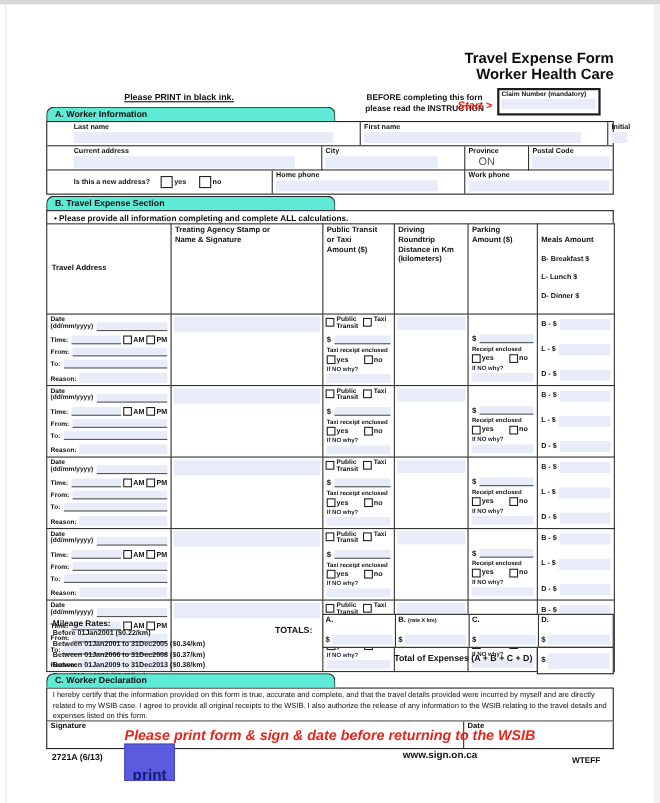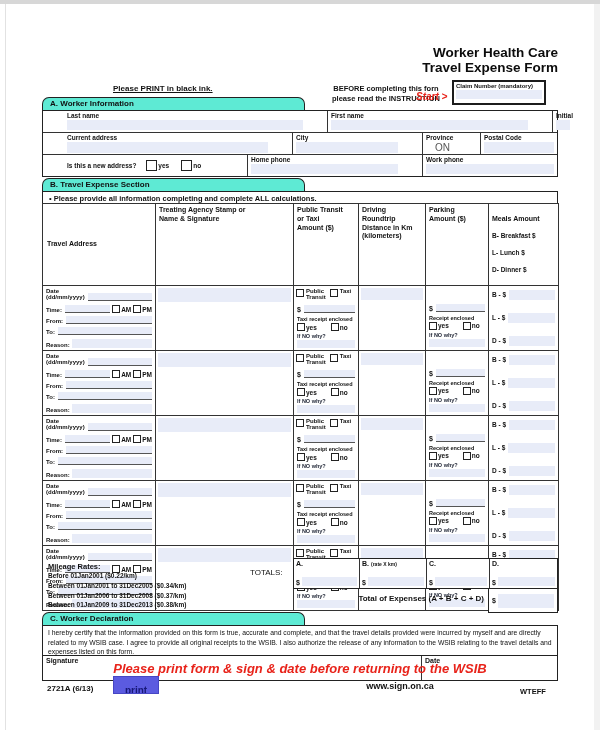--- a/index.html
+++ b/index.html
@@ -73,21 +73,21 @@
   .ifno-shade { margin:1px 3px 0; height:8px; background:#e8ecf8; }
 
   .meals { display:flex; flex-direction:column; justify-content:space-between; height:100%; padding:4px 3px; }
   .meal-line { display:flex; align-items:center; font-size:6.5px; font-weight:bold; }
   .minp { flex:1; height:10px; background:#e8ecf8; margin-left:3px; }
 
   .mileage { position:absolute; top:562px; left:48px; display:flex; font-weight:bold;flex-direction:column; }
   .mileage .mlabel { width:66px; font-size:7.5px; }
   .mileage .rates { font-size:6.5px; }
   .mileage .rates div { line-height:1.5; }
-  .totals-label { position:absolute; top:568px; left:250px; font-size:8px; font-weight:normal; }
+  .totals-label { position:absolute; top:568px; left:250px; font-size:8px; font-weight:bold; }
   .totals-table { position:absolute; top:558px; left:293px; width:265px; height:31px; border:1.5px solid #222;
                   display:grid; grid-template-columns:65px 67px 63px 1fr; background:#fff; }
   .t-cell { border-left:1px solid #333; padding:1px 2px 2px; display:flex; flex-direction:column; }
   .t-cell:first-child { border-left:none; }
   .t-top { font-size:7px; font-weight:bold; display:flex; align-items:baseline; }
   .t-top .note { font-size:5px; margin-left:2px; }
   .t-bottom { display:flex; align-items:flex-end; flex:1; font-size:7px; font-weight:bold; }
   .tinp { flex:1; height:9px; background:#e8ecf8; margin-left:2px; }
   .total-exp-label { position:absolute; top:594px; left:200px; width:284px; text-align:right; font-size:8px; font-weight:bold; }
   .total-exp-box { position:absolute; top:588px; left:488px; width:70px; height:25px; border:1.5px solid #222;
@@ -97,38 +97,38 @@
   .decl-box { position:absolute; top:625px; left:42px; width:516px; height:31px; border:1.5px solid #222;
               font-size:6.8px; line-height:1.4; padding:2px 5px; background:#fff; }
   .sig-row { position:absolute; top:656px; left:42px; width:516px; height:25px; border:1.5px solid #222; border-top:none;
              display:grid; grid-template-columns:378px 1fr; background:#fff; }
   .sig-cell { padding:1px 3px; font-size:7px; font-weight:bold; }
   .sig-cell.date { border-left:1px solid #333; }
   .red-notice { position:absolute; top:661px; left:42px; width:516px; text-align:center; font-size:13px;
                 font-weight:bold; font-style:italic; color:#e8231a; z-index:3; }
 
   .form-code { position:absolute; top:684px; left:47px; font-size:8px; font-weight:bold; }
-  .print-btn { position:absolute; top:676px; left:113px; width:46px; height:18px; background:#5b5be0;
+  .print-btn { position:absolute; top:676px; left:113px; width:46px; height:34px; background:#5b5be0;
                border:1px solid #4646c4; display:flex; align-items:flex-end; justify-content:center; overflow:hidden;
-               font-size:10px; font-weight:bold; color:#181878; cursor:pointer; }
+               font-size:14px; font-weight:bold; color:#181878; cursor:pointer; }
   .print-btn span { margin-bottom:-3px; }
   .website { position:absolute; top:681px; left:340px; width:120px; text-align:center; font-size:9px; font-weight:bold; }
   .wteff { position:absolute; top:687px; left:520px; font-size:7.5px; font-weight:bold; }
 </style>
 </head>
 <body>
 
 <div class="page">
   <div class="edge-top"></div>
   <div class="edge-left"></div>
   <div class="edge-right"></div>
 
   <div class="title">
+    <div>Travel Expense Form</div>
     <div>Worker Health Care</div>
-    <div>Travel Expense Form</div>
   </div>
   <div class="print-ink">Please PRINT in black ink.</div>
   <div class="before-note pre">BEFORE completing this forn
 please read the INSTRUCTION</div>
   <div class="start-label">Start &gt;</div>
   <div class="claim-box">
     <div class="lbl">Claim Number (mandatory)</div>
     <div class="inp"></div>
   </div>
 

